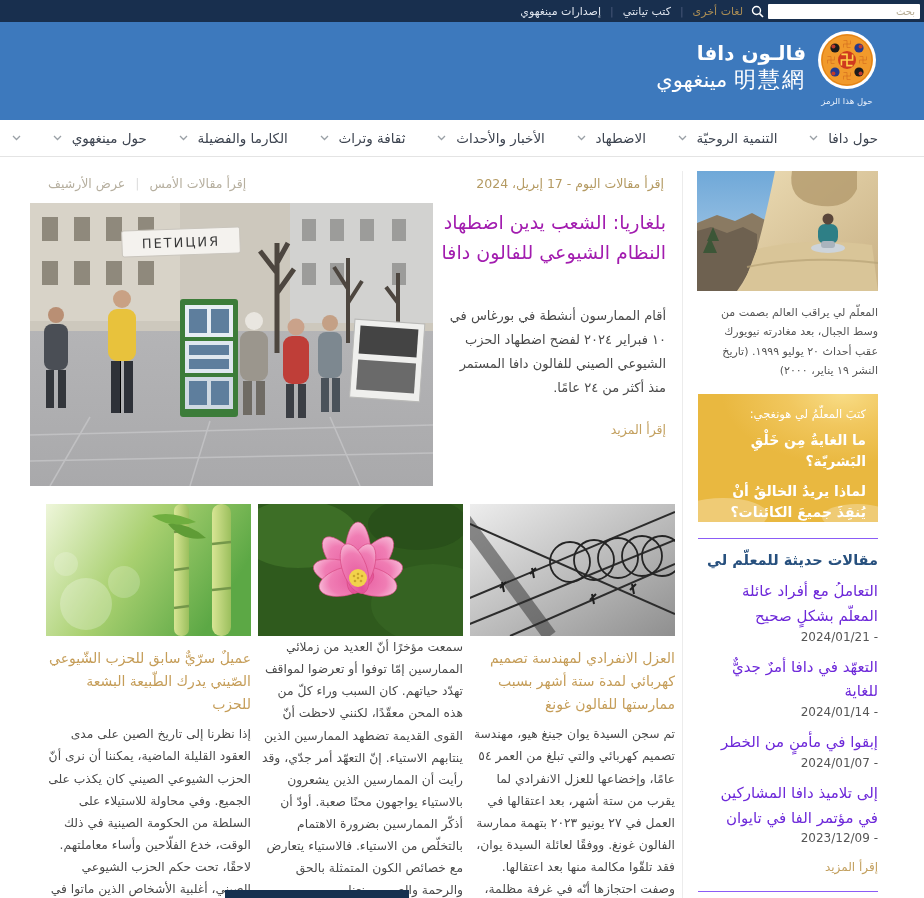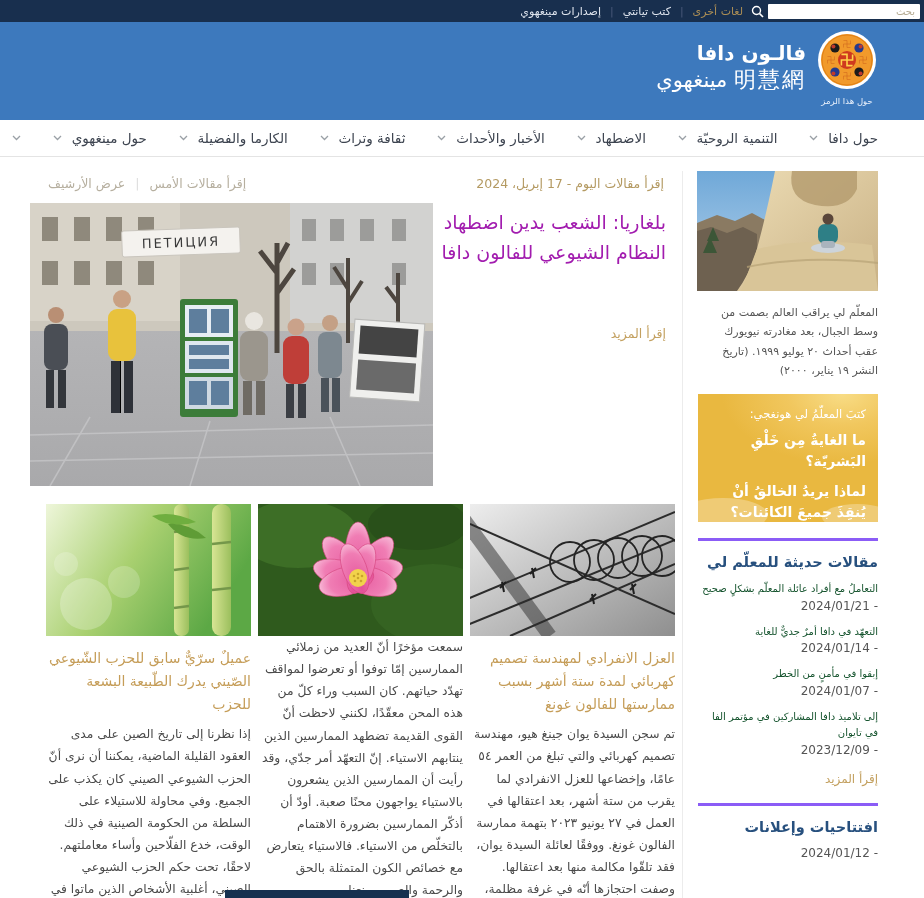--- a/index.html
+++ b/index.html
@@ -73,24 +73,24 @@
   .side-caption{ font-size:11px; color:#555; line-height:1.75; margin:12px 0 14px; }
   .quote-box{
     height:128px; padding:13px 12px; color:#fff; position:relative; overflow:hidden;
     background:radial-gradient(120px 70px at 80% 0%, #f8dc85 0%, #f1c75e 45%, #e9b840 100%);
     margin-bottom:16px;
   }
   .quote-box .cloud{ position:absolute; background:rgba(255,255,255,.28); border-radius:50%; }
   .quote-intro{ font-size:11.5px; margin-bottom:9px; position:relative; }
   .quote-line{ font-size:14px; font-weight:bold; line-height:1.5; position:relative;margin-top:8px; }
   .quote-line + .quote-line{ margin-top:9px; }
-  .side-section{ border-top:3px solid #8b5cf6; padding-top:13px; margin-top:4px; }
+  .side-section{ border-top:1px solid #8b5cf6; padding-top:13px; margin-top:4px; }
   .side-heading{ font-size:14.5px; font-weight:bold; color:#27507e; margin-bottom:11px; }
   .side-item{ margin-bottom:11px; }
-  .side-item-title{ font-size:10px; color:#14532d; line-height:1.65; cursor:pointer; }
+  .side-item-title{ font-size:15px; color:#6d28d9; line-height:1.65; cursor:pointer; }
   .side-item-date{ font-size:12px; color:#555; margin-top:1px; }
   .side-readmore{ display:inline-block; color:#c3a05f; font-size:12px; margin:4px 0 13px; cursor:pointer; }
   
   .footer-fragment{ position:absolute; left:225px; top:890px; width:184px; height:8px; background:#16304f; }
 </style>
 </head>
 <body>
 
 <div class="topbar">
   <input type="text" placeholder="بحث" style="">
@@ -287,20 +287,21 @@
       <span class="links">
         <span>إقرأ مقالات الأمس</span>
         <span class="sep">|</span>
         <span>عرض الأرشيف</span>
       </span>
     </div>
 
     <div class="article">
       <div class="article-text">
         <h1 class="article-title">بلغاريا: الشعب يدين اضطهاد النظام الشيوعي للفالون دافا</h1>
+        <p class="article-excerpt">أقام الممارسون أنشطة في بورغاس في ١٠ فبراير ٢٠٢٤ لفضح اضطهاد الحزب الشيوعي الصيني للفالون دافا المستمر منذ أكثر من ٢٤ عامًا.</p>
         <span class="readmore">إقرأ المزيد</span>
       </div>
       <div class="article-photo">
         <svg width="403" height="283" viewBox="0 0 403 283">
           <defs>
             <linearGradient id="pav" x1="0" y1="0" x2="0" y2="1">
               <stop offset="0" stop-color="#bdbdbf"></stop>
                 <stop offset="1" stop-color="#a9a9ab"></stop>
             </linearGradient>
           </defs>

